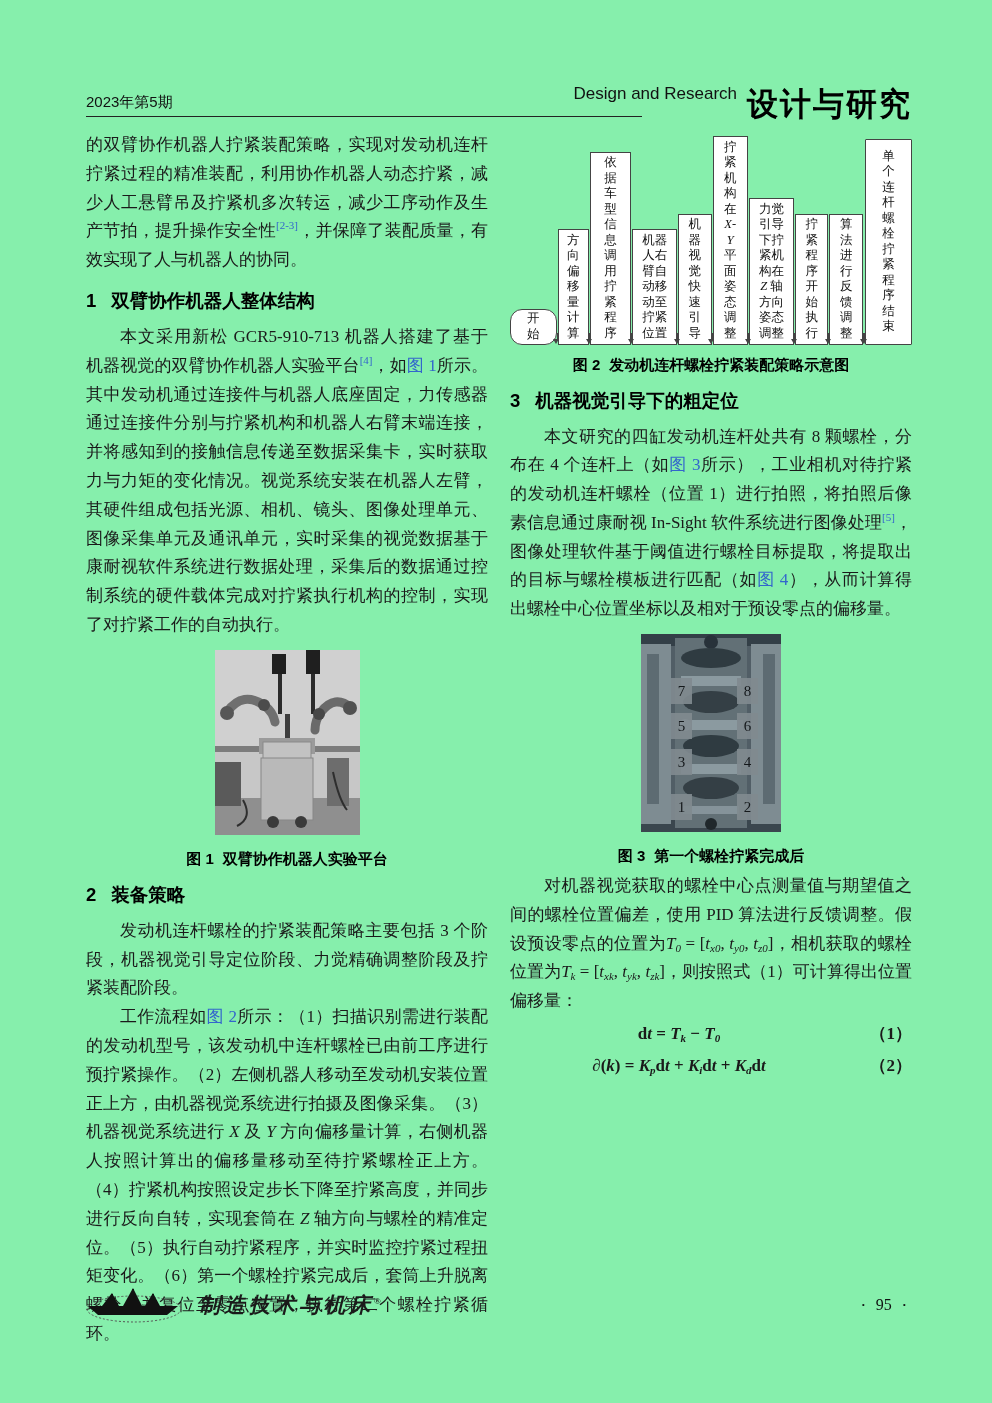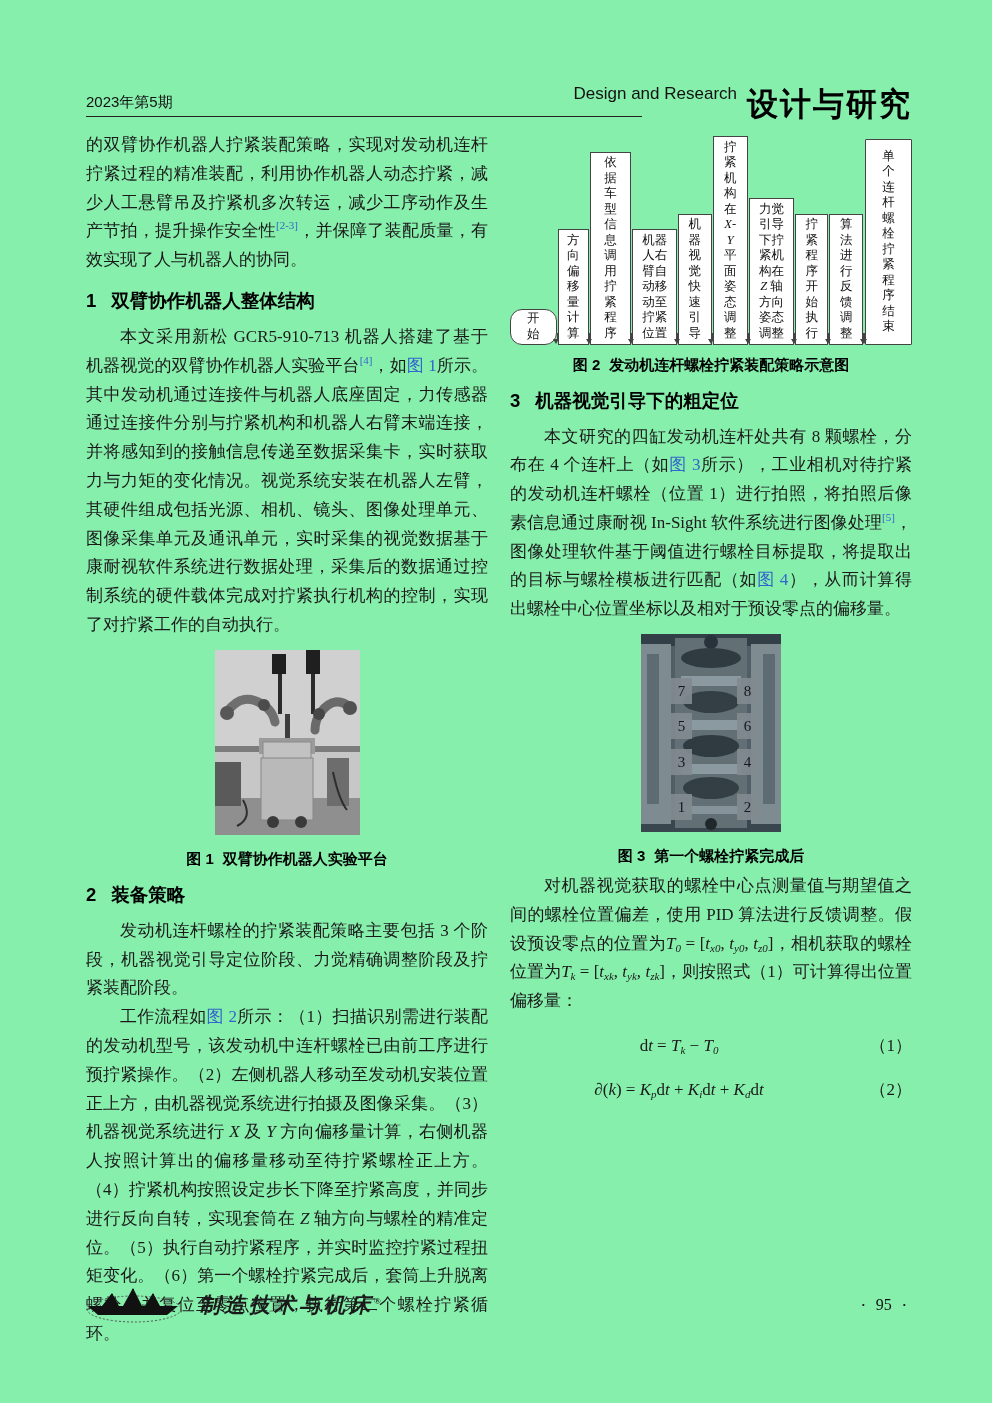--- a/index.html
+++ b/index.html
@@ -34,21 +34,21 @@
   
   .fc{display:flex;flex-direction:row;align-items:flex-end;padding-top:5px;}
   .fc-node{border:1.2px solid #444;background:#fff;color:#111;font-size:12.5px;line-height:15.5px;
            padding:2.5px 8px;text-align:center;white-space:pre-line;}
   .fc-oval{border-radius:12px;padding:1.5px 16px;}
   .fc-stadium{border-radius:1px;padding:9px 11px;}
   .fc-arrow{width:0;height:6px;border-left:1.3px solid #444;position:relative;margin:0 0 6px 0;}
   .fc-arrow::after{content:"";position:absolute;top:6px;left:-4.2px;
            border-left:3.7px solid transparent;border-right:3.7px solid transparent;border-top:5px solid #444;}
   
-  .eq{display:flex;align-items:flex-start;font-size:17px;line-height:29px;margin:15px 0;}
+  .eq{display:flex;align-items:flex-start;font-size:17px;line-height:29px;margin:3px 0;font-weight:bold;}
   .eq-body{flex:1;text-align:center;}
   .eq-num{width:64px;text-align:right;}
   
   .logo-wrap{position:absolute;left:84px;top:1284px;display:flex;align-items:center;gap:15px;text-align:center;}
   .brand{font-size:21px;font-weight:700;font-style:italic;letter-spacing:4px;color:#1a1a1a;}
   .brand .reg{font-size:9px;vertical-align:super;letter-spacing:0;}
   .pagenum{position:absolute;right:86px;top:1296px;display:flex;align-items:center;gap:11px;
            font-size:16px;color:#111;}
   .pagenum .dot{font-size:9px;}
 </style>

